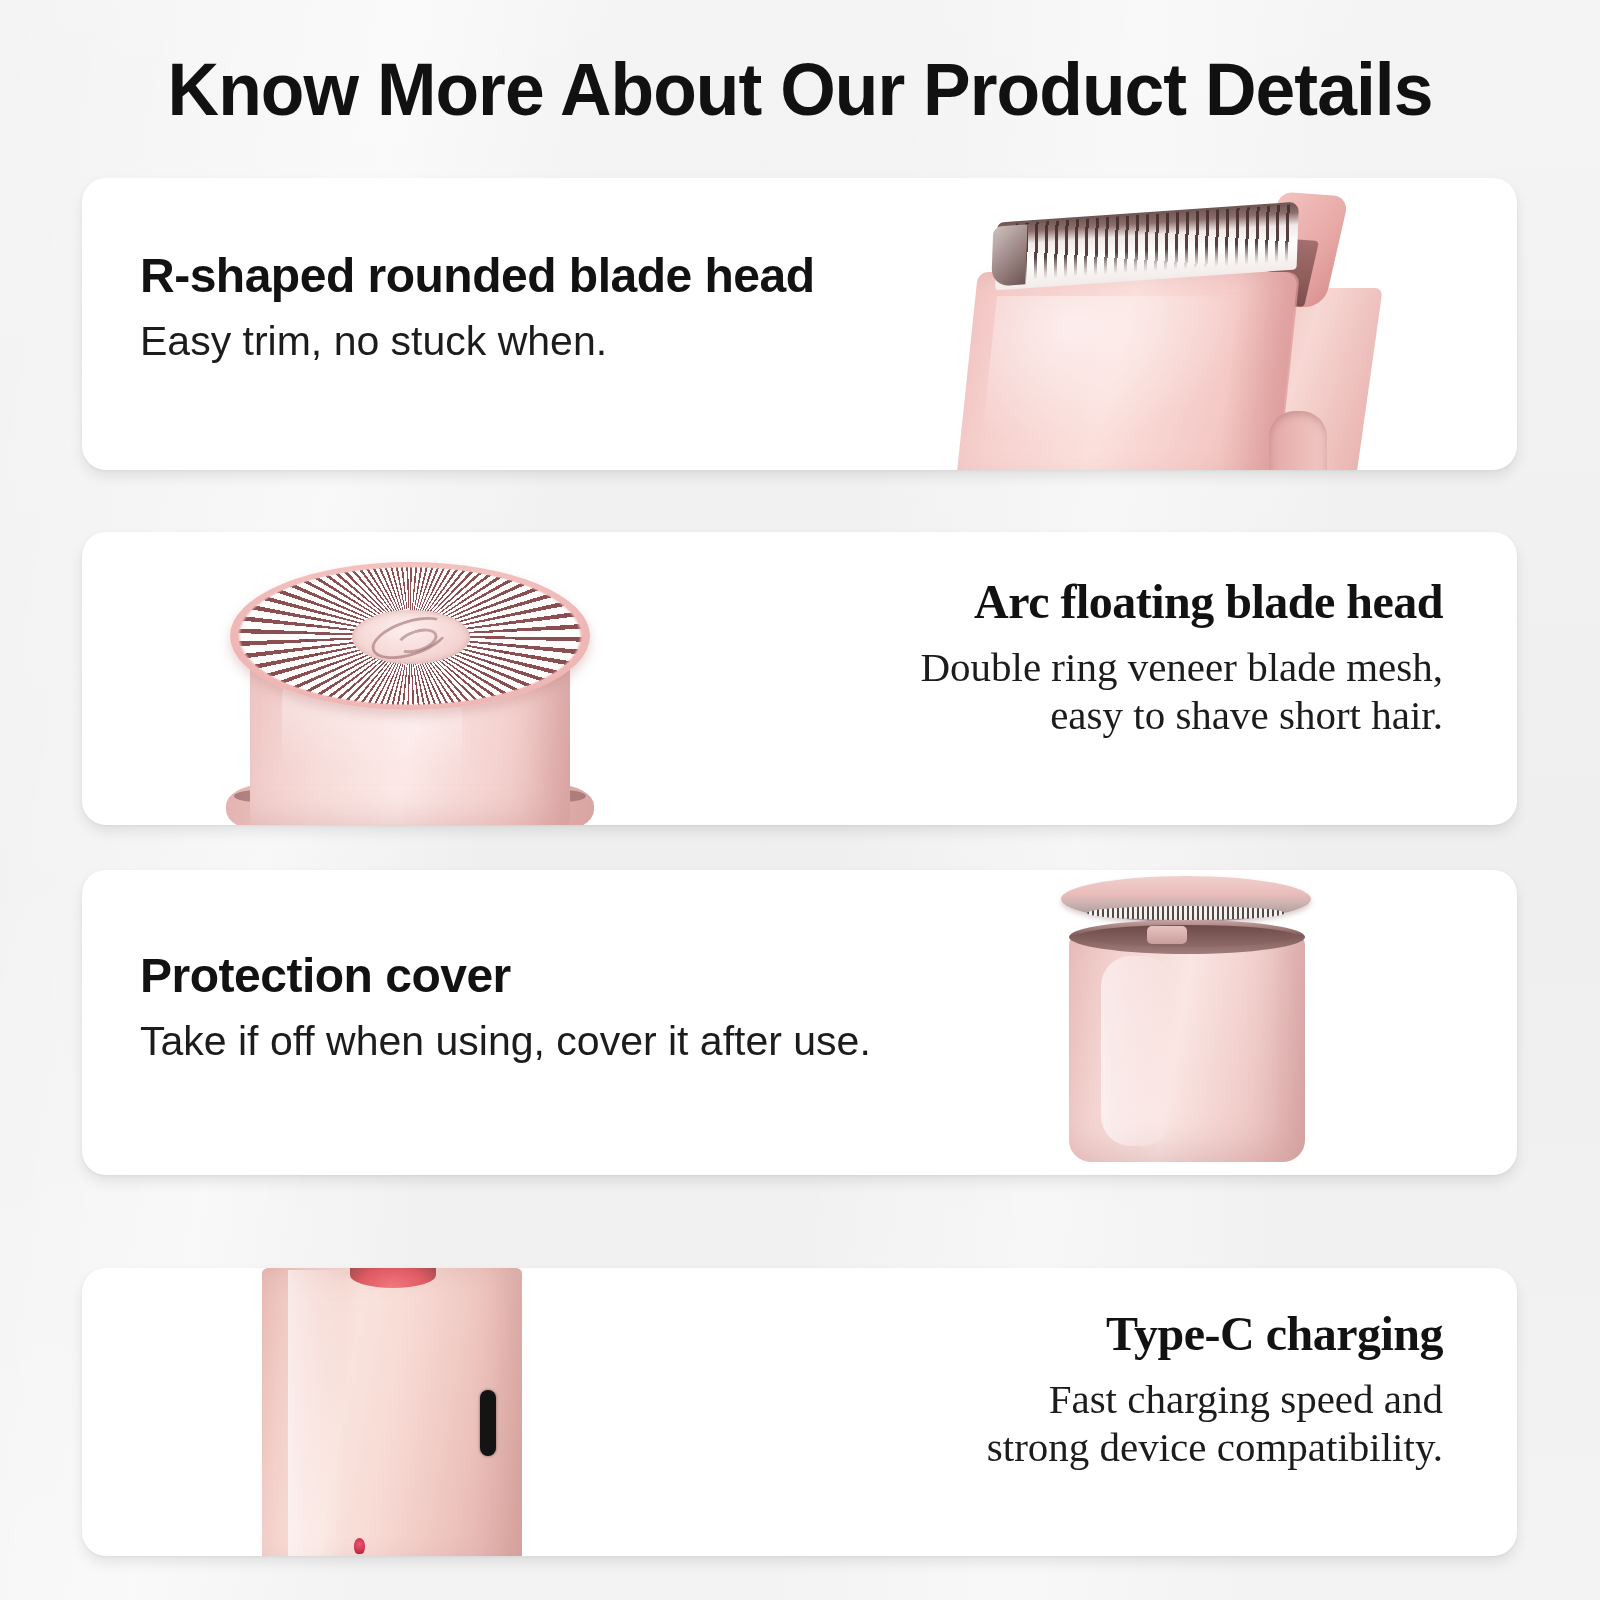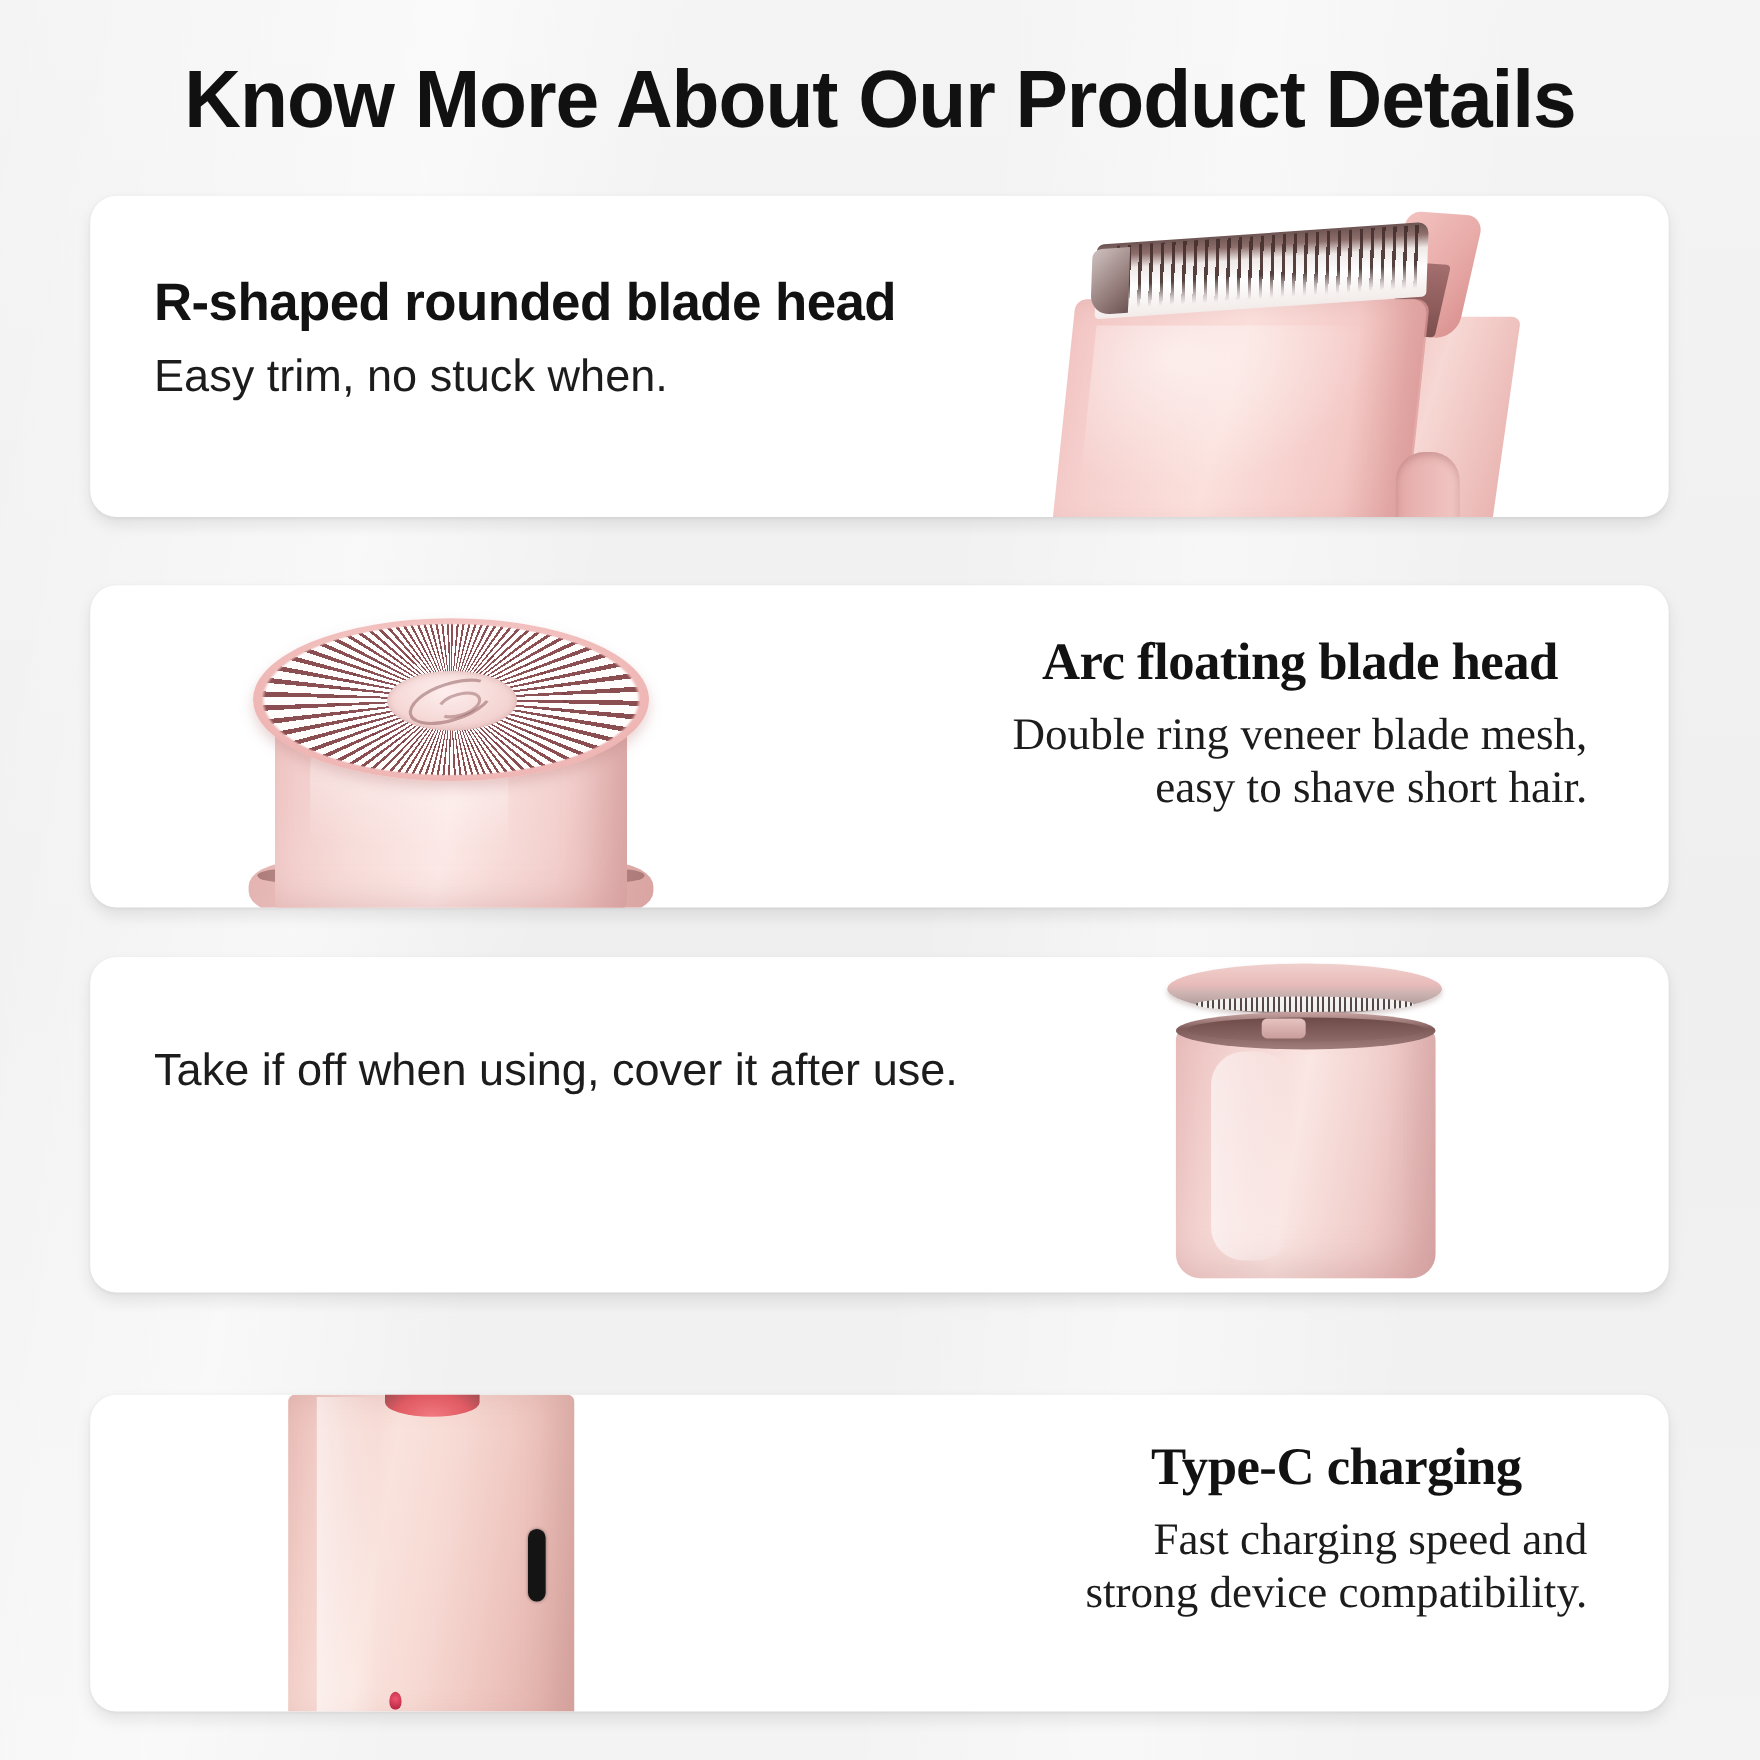--- a/index.html
+++ b/index.html
@@ -49,21 +49,20 @@
   .card-text{ position:absolute; }
   .card-text.left { left:58px; text-align:left; }
   .card-text.right{ right:74px; text-align:right;font-family:Liberation Serif, serif; }
   .feature-title{
     font-size:48px;
     font-weight:bold;
     color:#121212;
     letter-spacing:-.5px;
     white-space:nowrap;
     margin-bottom:14px;
-    text-align:center;
   }
   .feature-desc{
     font-size:41px;
     font-weight:400;
     color:#1c1c1c;
     line-height:1.18;
     white-space:pre-line;
   }
 
   
@@ -311,20 +310,21 @@
       <div class="sh-ring-inner"></div>
       <div class="sh-center">
         <div class="sh-swirl"></div>
       </div>
     </div>
   </div>
 </section>
 
 <section class="card" id="card-3">
   <div class="card-text left" style="top:78px;">
+    <div class="feature-title">Protection cover</div>
     <div class="feature-desc">Take if off when using, cover it after use.</div>
   </div>
   <div class="photo" id="photo-cover">
     <div class="cv-head"></div>
     <div class="cv-tube"></div>
     <div class="cv-rim"></div>
     <div class="cv-tab"></div>
     <div class="cv-gloss"></div>
   </div>
 </section>

